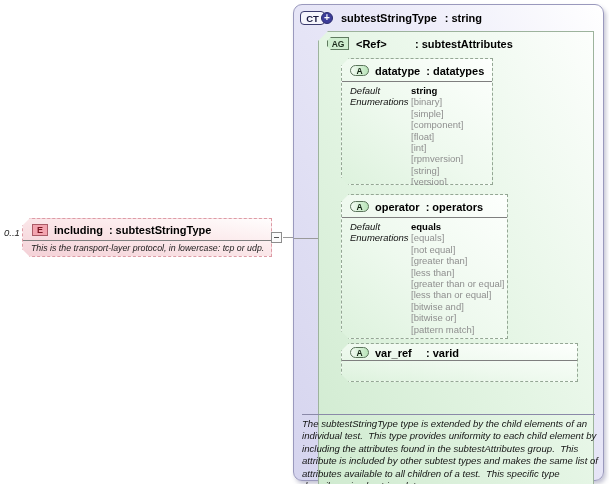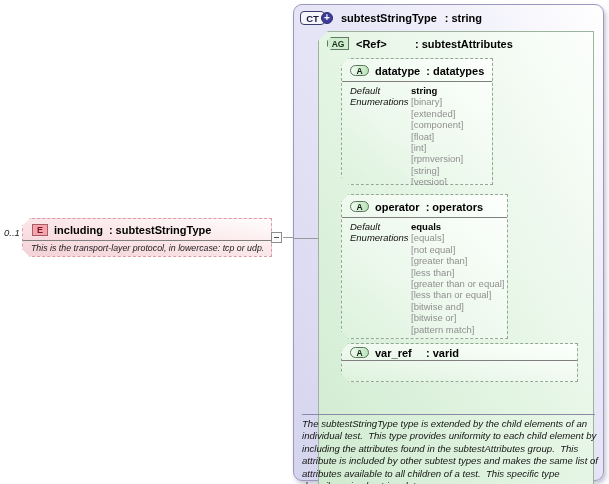--- a/index.html
+++ b/index.html
@@ -155,21 +155,21 @@
           <span class="node-name">datatype</span>
           <span class="node-type">: datatypes</span>
         </div>
         <div class="sep"></div>
         <div class="facets">
           <span class="facet-label">Default</span>
           <span class="facet-default">string</span>
           <span class="facet-label">Enumerations</span>
           <span>
             <div class="enum-item">[binary]</div>
-            <div class="enum-item">[extended]</div>
+            <div class="enum-item">[simple]</div>
             <div class="enum-item">[component]</div>
             <div class="enum-item">[float]</div>
             <div class="enum-item">[int]</div>
             <div class="enum-item">[rpmversion]</div>
             <div class="enum-item">[string]</div>
             <div class="enum-item">[version]</div>
           </span>
         </div>
       </div>
 

